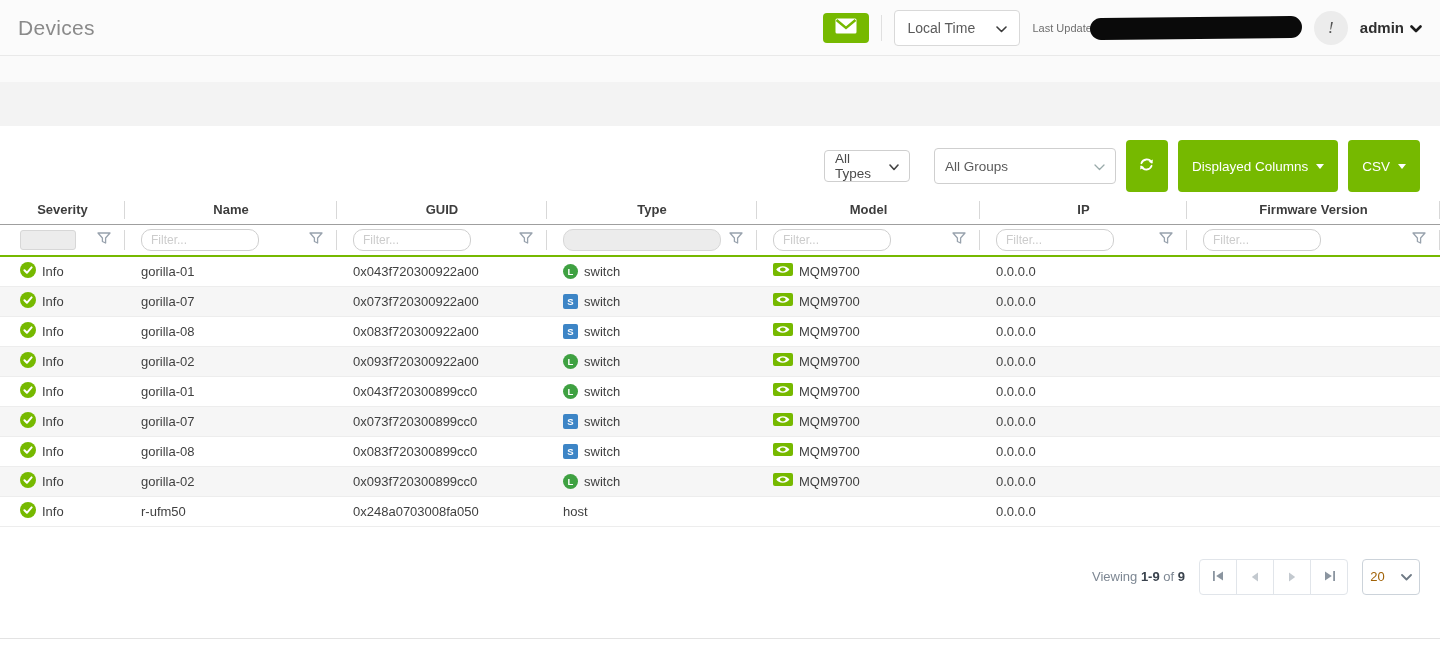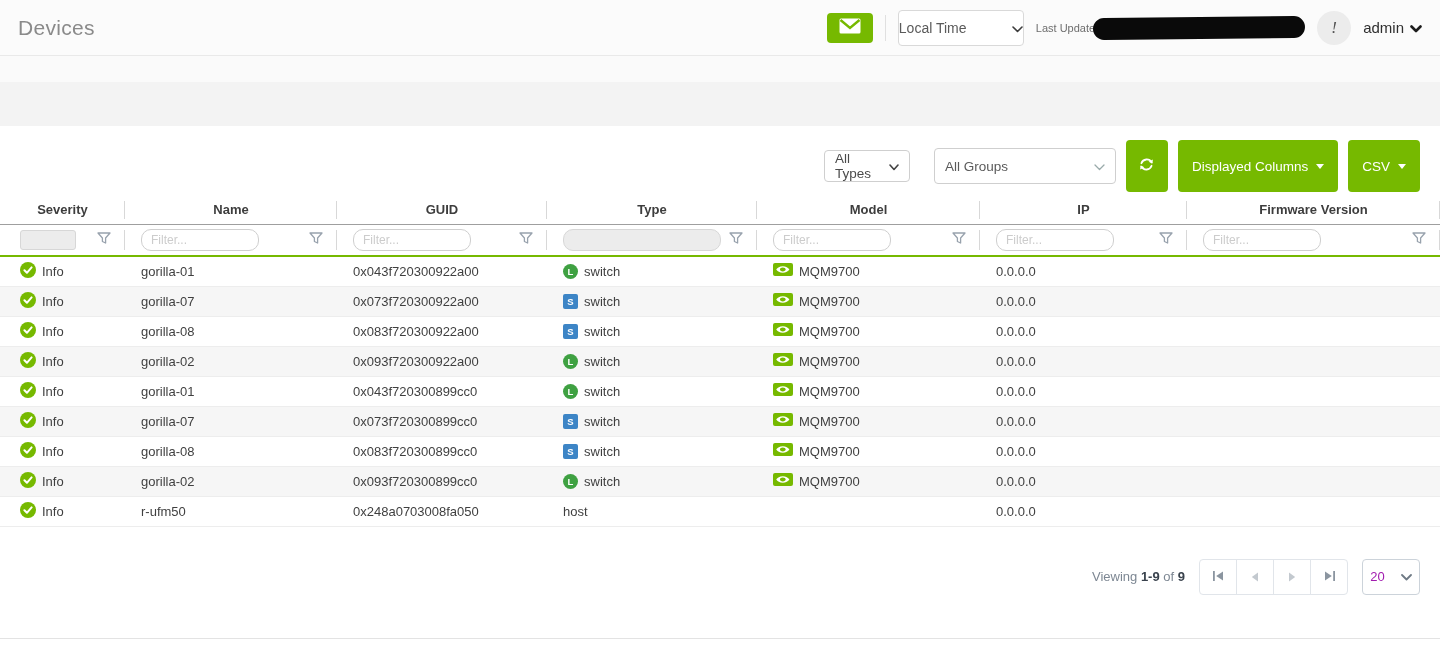--- a/index.html
+++ b/index.html
@@ -8,29 +8,29 @@
 
   
   .app-header { height:56px; background:#fbfbfb; border-bottom:1px solid #e9e9e9;
                 display:flex; align-items:center; padding:0 18px; }
   .page-title { font-size:21px; font-weight:400; color:#8a8a8a; letter-spacing:.3px; }
   .header-right { margin-left:auto; display:flex; align-items:center; gap:12px; }
   .mail-btn { width:46px; height:30px; background:#76b900; border:none; border-radius:4px;
               display:flex; align-items:center; justify-content:center; cursor:pointer; }
   .hdr-divider { width:1px; height:26px; background:#e0e0e0; }
   .tz-select { display:flex; align-items:center; justify-content:space-between; gap:0;
-               width:126px; height:36px; padding:0 0; background:#fff;
+               width:126px; height:36px; padding:0 12px; background:#fff;
                border:1px solid #d9d9d9; border-radius:4px; font-size:14px; color:#5a5a5a; cursor:pointer; }
   .last-update { display:flex; align-items:center; gap:4px; font-size:11px; color:#6e6e6e; }
   .redacted { width:212px; height:22px; background:#0a0a0a; border-radius:12px;
               transform:rotate(-.6deg); margin-left:-6px; }
   .help-circle { width:34px; height:34px; border-radius:50%; background:#ececec; color:#555;
                  display:flex; align-items:center; justify-content:center;
                  font-size:17px; font-style:italic; font-family:"Liberation Serif", serif; cursor:pointer; }
-  .user-menu { display:flex; align-items:center; gap:6px; font-size:15px; color:#2f2f2f; cursor:pointer; }
+  .user-menu { display:flex; align-items:center; gap:6px; font-size:15px; color:#2f2f2f; cursor:pointer;font-weight:bold; }
 
   
   .band1 { height:26px; background:#fafafa; }
   .band2 { height:44px; background:#f3f3f3; }
 
   
   .toolbar { margin-top:22px; padding:0 20px; display:flex; justify-content:flex-end;
              align-items:center; gap:10px; height:36px; }
   .select-box { display:flex; align-items:center; justify-content:space-between; gap:8px;
                 background:#fff; border:1px solid #cfcfcf; border-radius:4px;
@@ -80,21 +80,21 @@
   .viewing { font-size:13px; color:#7d8793; }
   .viewing b { color:#39424d; }
   .pager-group { display:flex; }
   .pager-btn { width:38px; height:36px; background:#fff; border:1px solid #e1e5ea;
                display:flex; align-items:center; justify-content:center; cursor:pointer;
                margin-left:-1px; }
   .pager-btn:first-child { border-radius:4px 0 0 4px; margin-left:0; }
   .pager-btn:last-child { border-radius:0 4px 4px 0; }
   .page-size { width:58px; height:36px; border:1px solid #ccd3da; border-radius:4px;
                display:flex; align-items:center; justify-content:center; gap:16px;
-               font-size:13px; color:#a21caf; cursor:pointer; background:#fff; }
+               font-size:13px; color:#a16207; cursor:pointer; background:#fff; }
 
   .bottom-rule { position:absolute; left:0; right:0; top:638px; height:1px; background:#e3e3e3; }
 </style>
 </head>
 <body>
 
 <div class="app-header">
   <div class="page-title">Devices</div>
   <div class="header-right">
     <button class="mail-btn">

